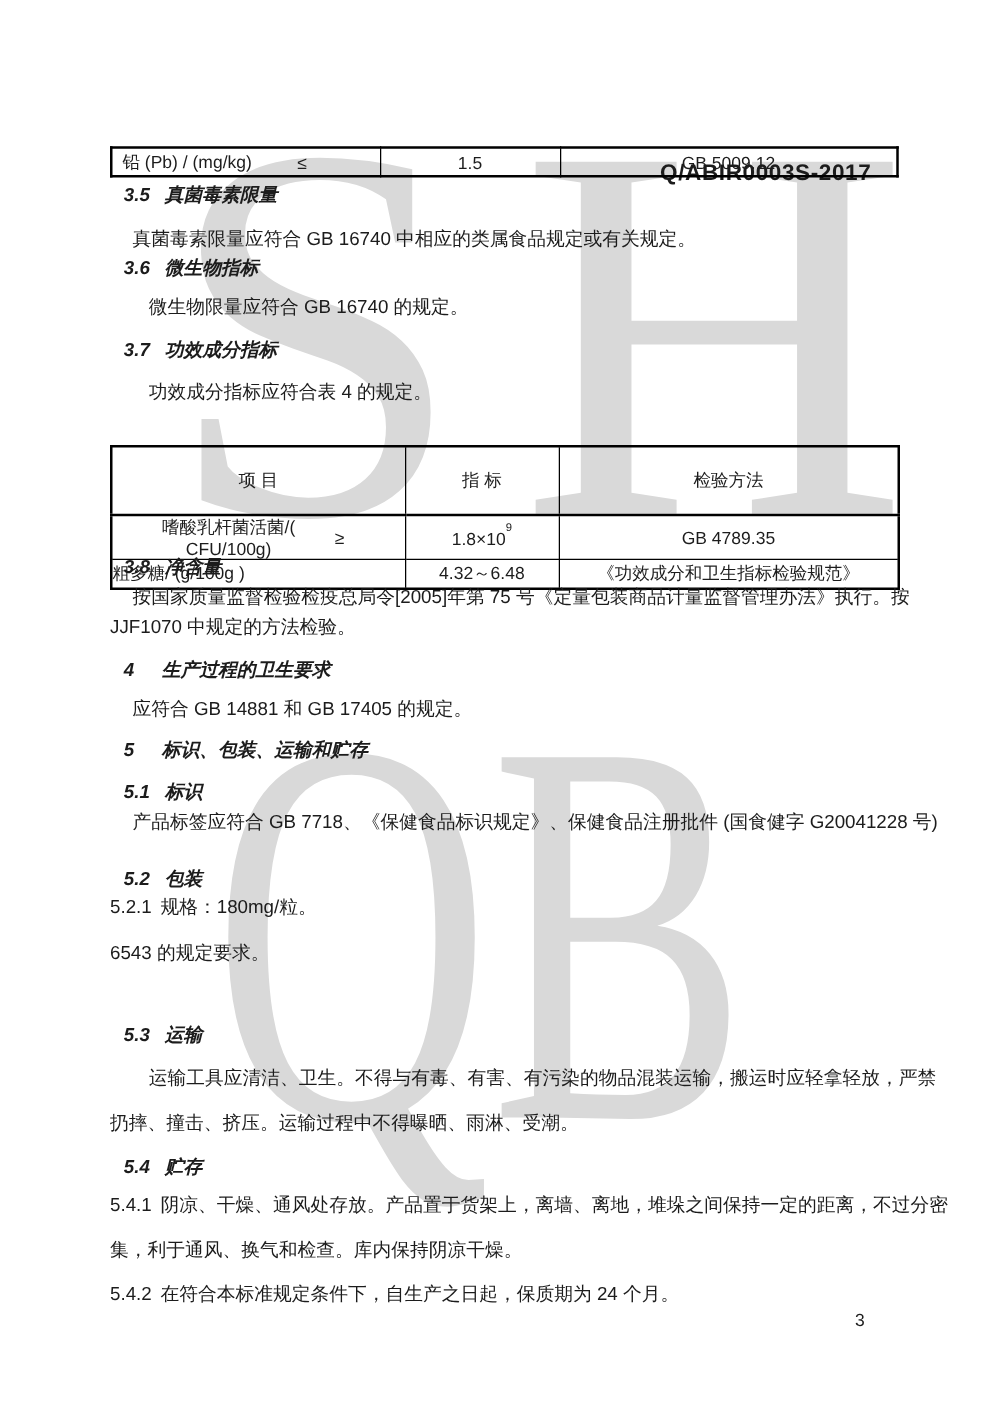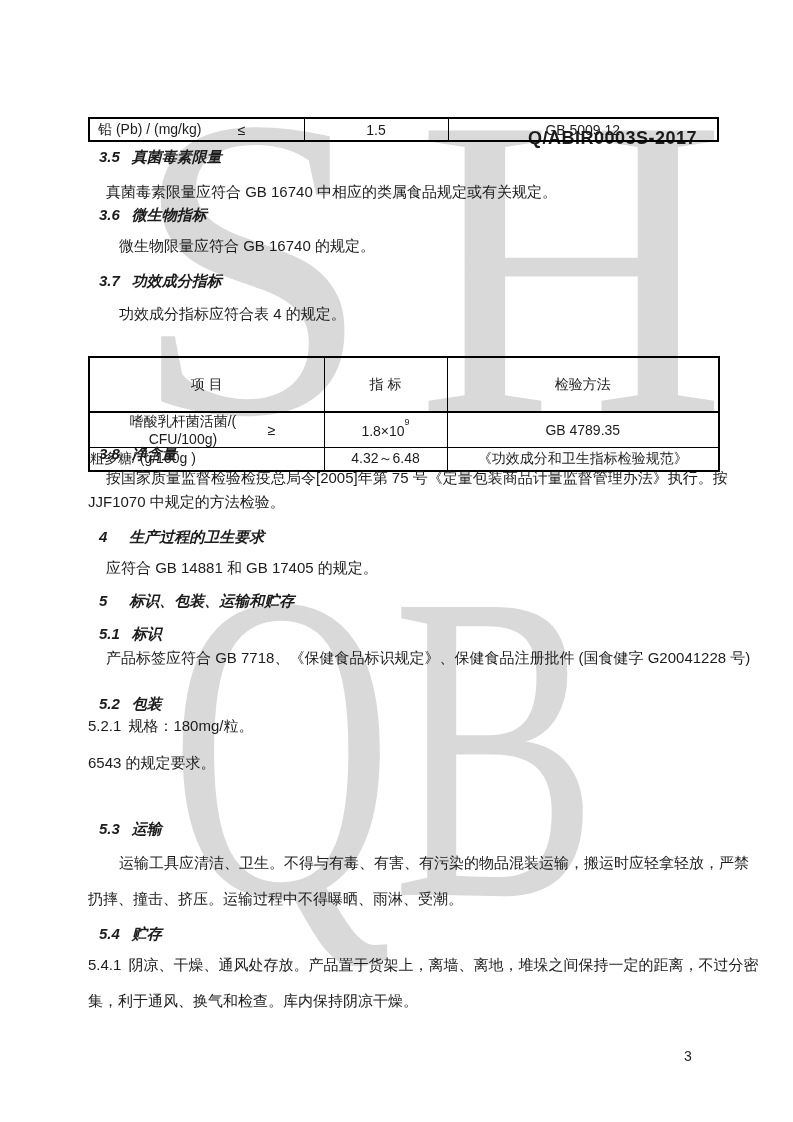--- a/index.html
+++ b/index.html
@@ -175,17 +175,20 @@
       <div class="line">扔摔、撞击、挤压。运输过程中不得曝晒、雨淋、受潮。</div>
     </div>
 
     <div class="abs h" style="top:925px">
       <span class="num">5.4</span><span>贮存</span>
     </div>
     <div class="abs p lh36" style="top:947px">
       <div class="line"><span class="pnum">5.4.1</span><span>阴凉、干燥、通风处存放。产品置于货架上，离墙、离地，堆垛之间保持一定的距离，不过分密</span></div>
       <div class="line">集，利于通风、换气和检查。库内保持阴凉干燥。</div>
     </div>
+    <div class="abs p" style="top:1026px">
+      <span class="line"><span class="pnum">5.4.2</span><span>在符合本标准规定条件下，自生产之日起，保质期为 24 个月。</span></span>
+    </div>
 
     <div class="abs pageno">3</div>
 
   </div>
 </div>
 
 </body></html>

